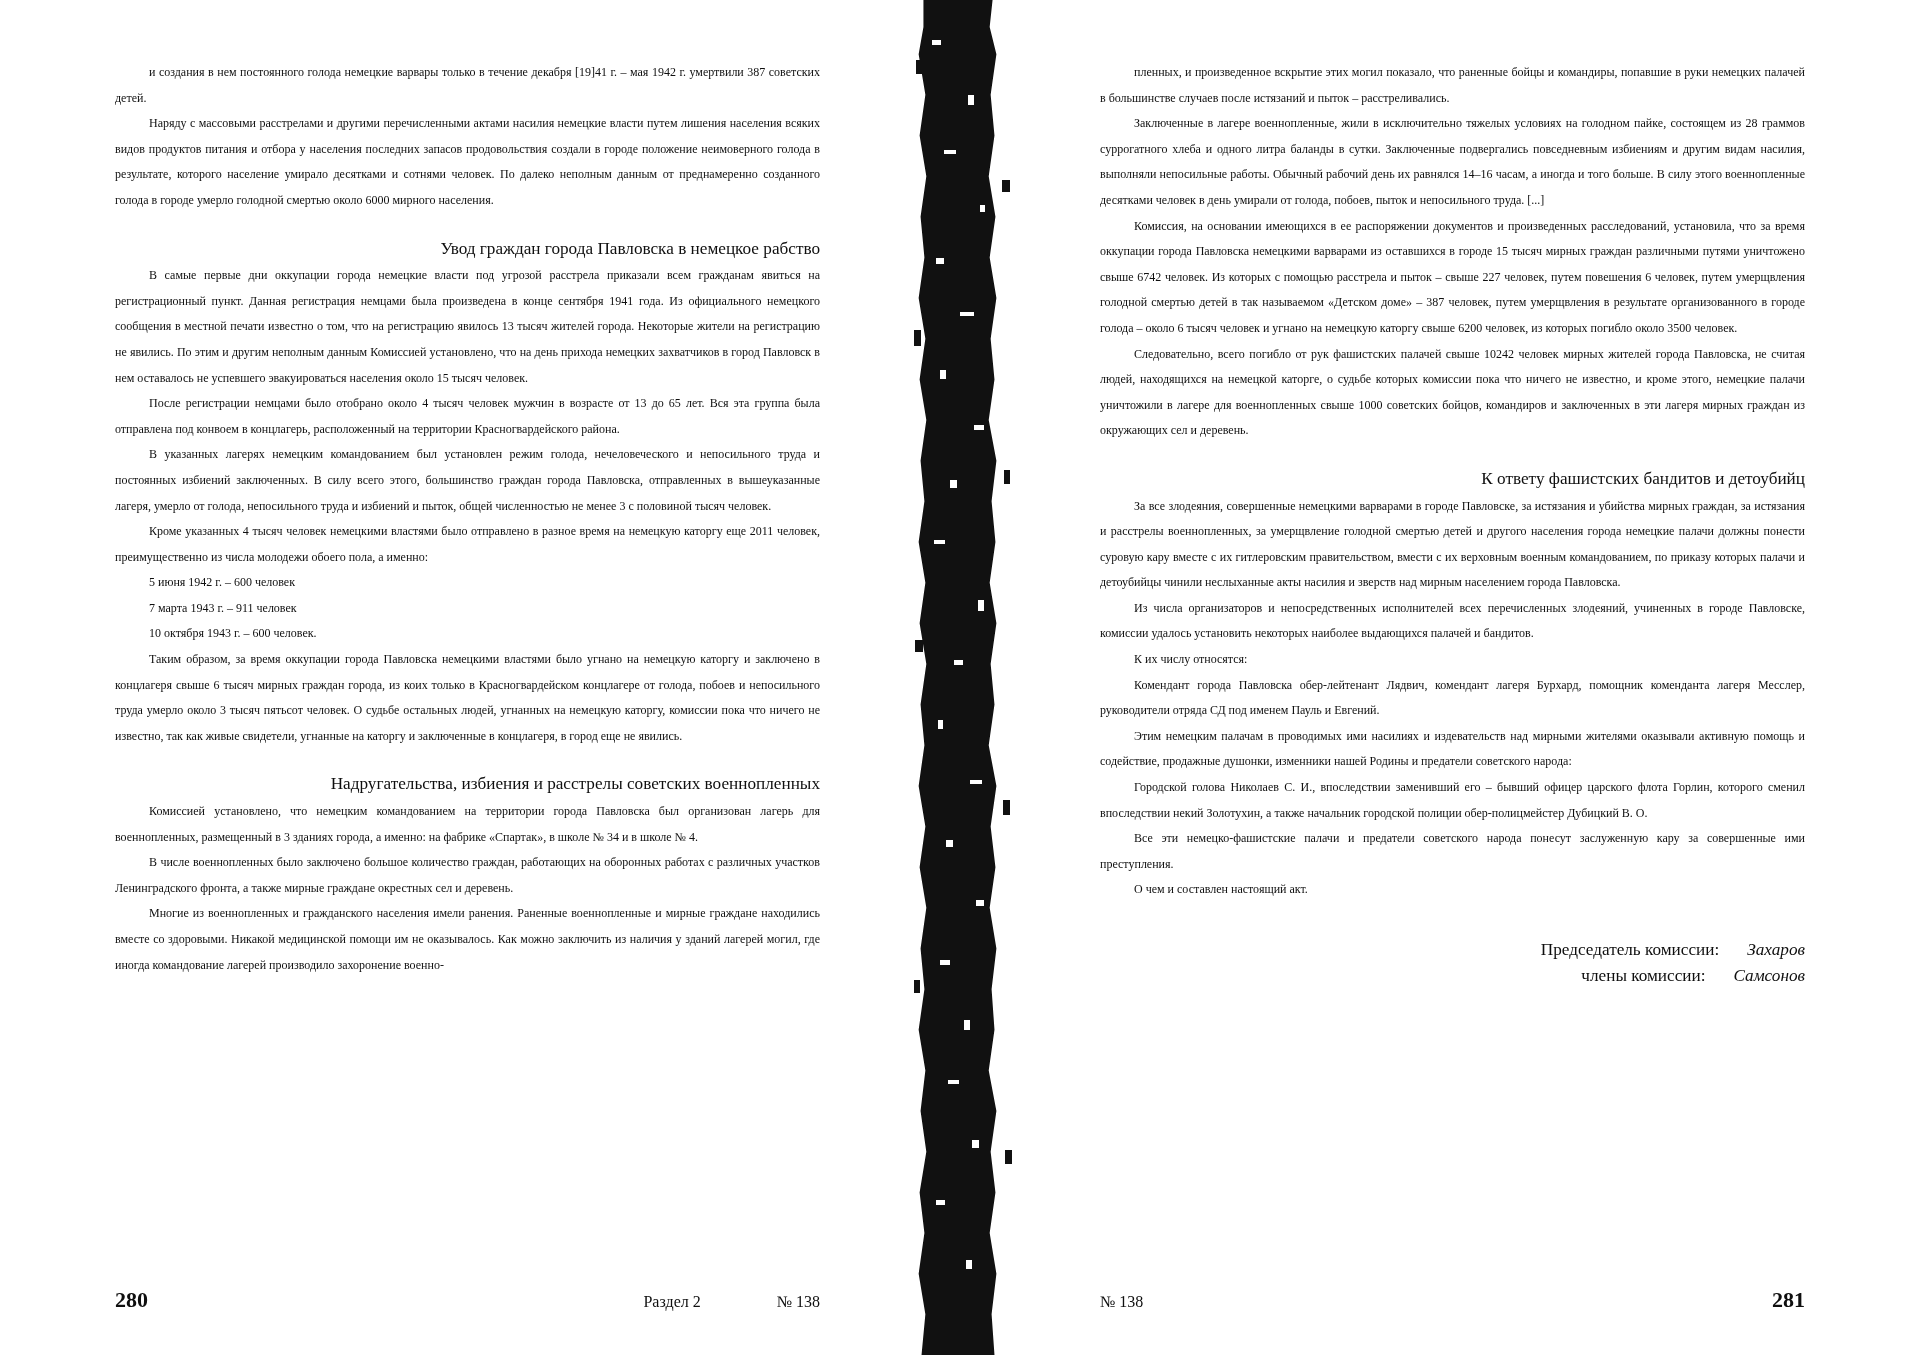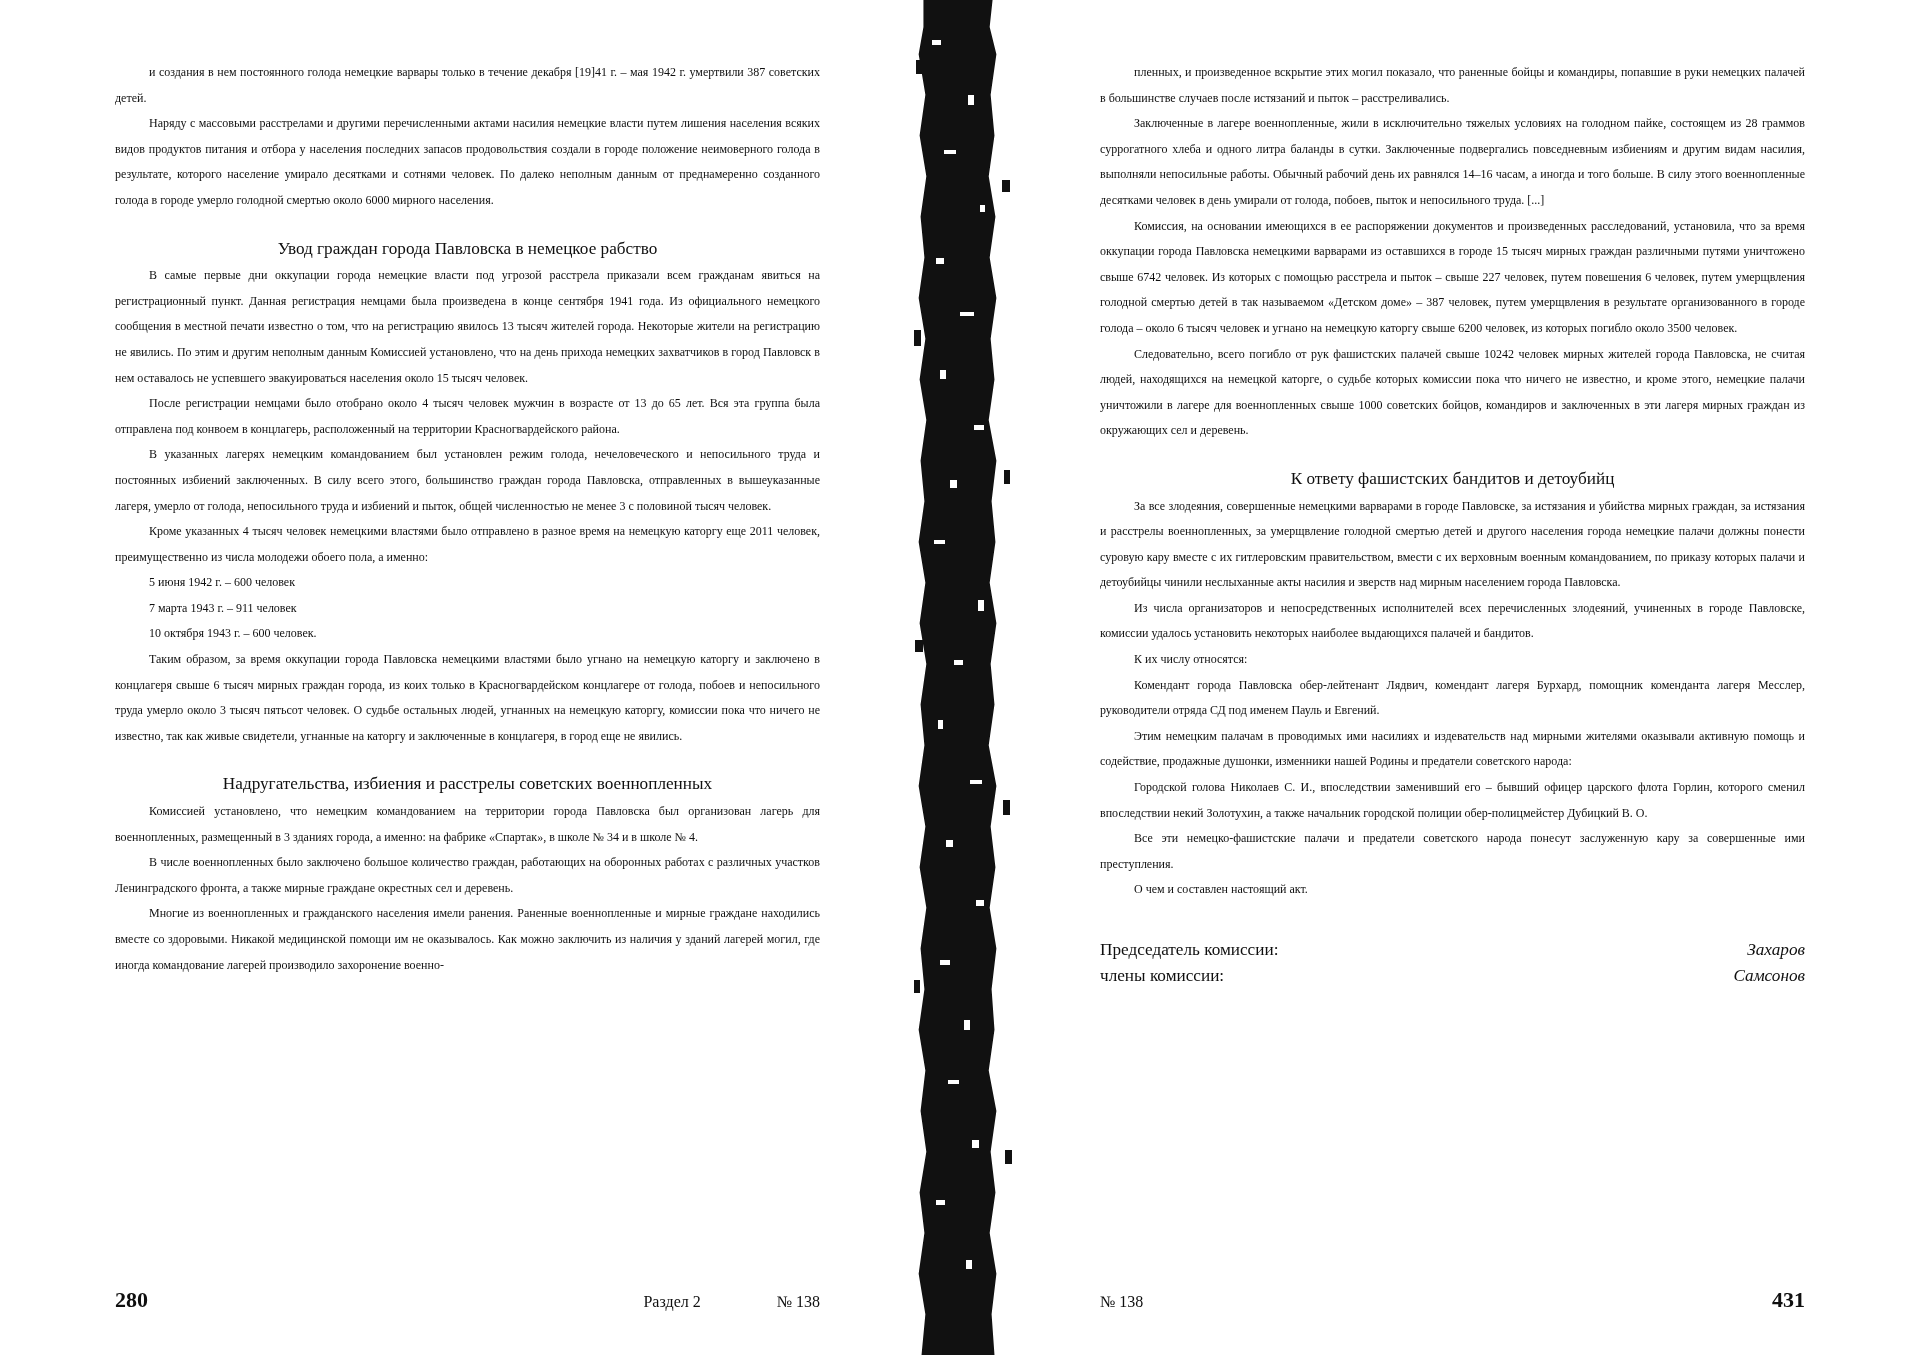--- a/index.html
+++ b/index.html
@@ -87,30 +87,30 @@
   }
   p.listline {
     text-indent: 34px;
     text-align: left;
   }
   h2.subhead {
     margin: 22px 0 2px 0;
     font-size: 17.2px;
     font-weight: normal;
     line-height: 25.6px;
-    text-align: center;
+    text-align: right;
   }
   .sign-block {
     margin-top: 34px;
     font-size: 17.2px;
     line-height: 25.6px;
   }
   .sign-row {
     display: flex;
-    justify-content: space-between;
+    justify-content: flex-end;
     gap: 28px;
   }
   .sign-name { font-style: italic; }
   .footer {
     position: absolute;
     left: 0;
     right: 0;
     bottom: 42px;
     font-size: 16px;
   }
@@ -237,18 +237,18 @@
       </div>
       <div class="sign-row">
         <span>члены комиссии:</span>
         <span class="sign-name">Самсонов</span>
       </div>
     </div>
 
     <div class="footer">
       <div class="footer-right">
         <span class="run-head">№ 138</span>
-        <span class="folio">431</span>
+        <span class="folio">281</span>
       </div>
     </div>
   </div>
 
 </div>
 
 </body></html>

